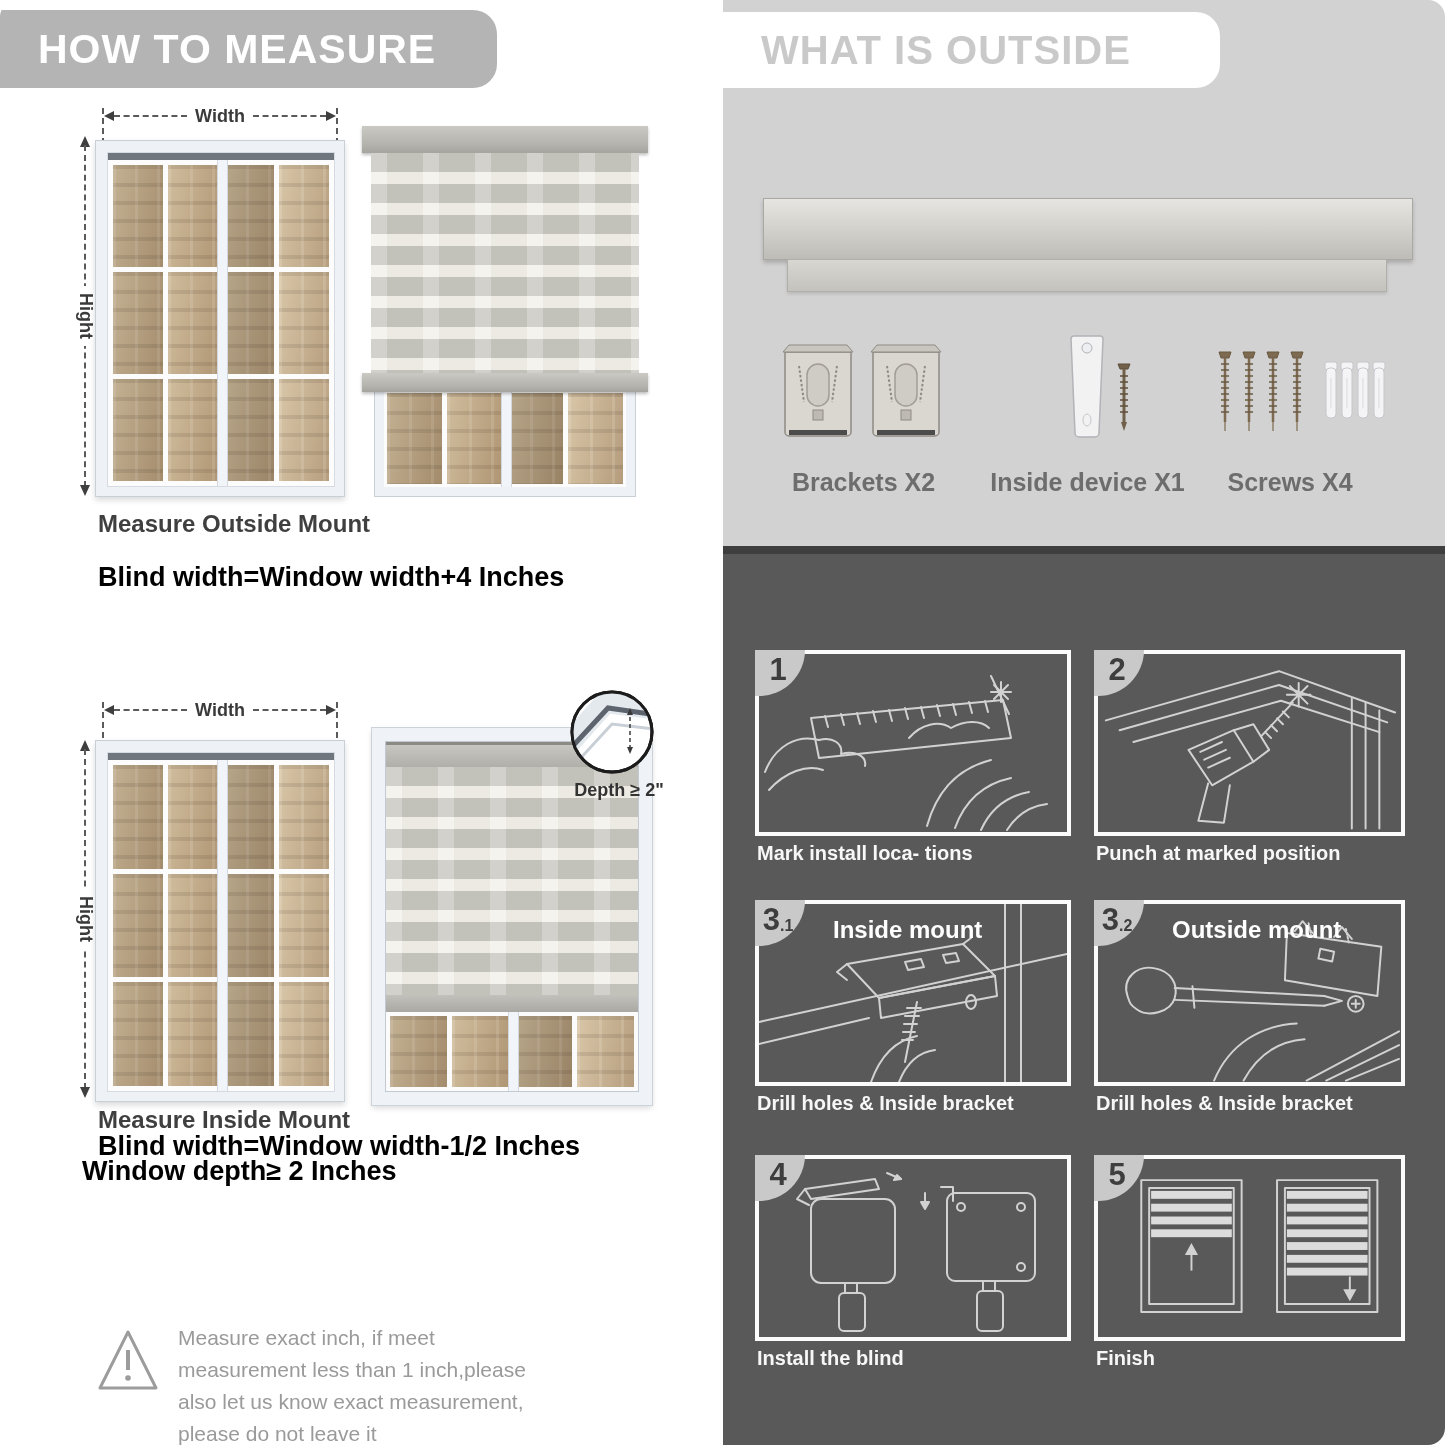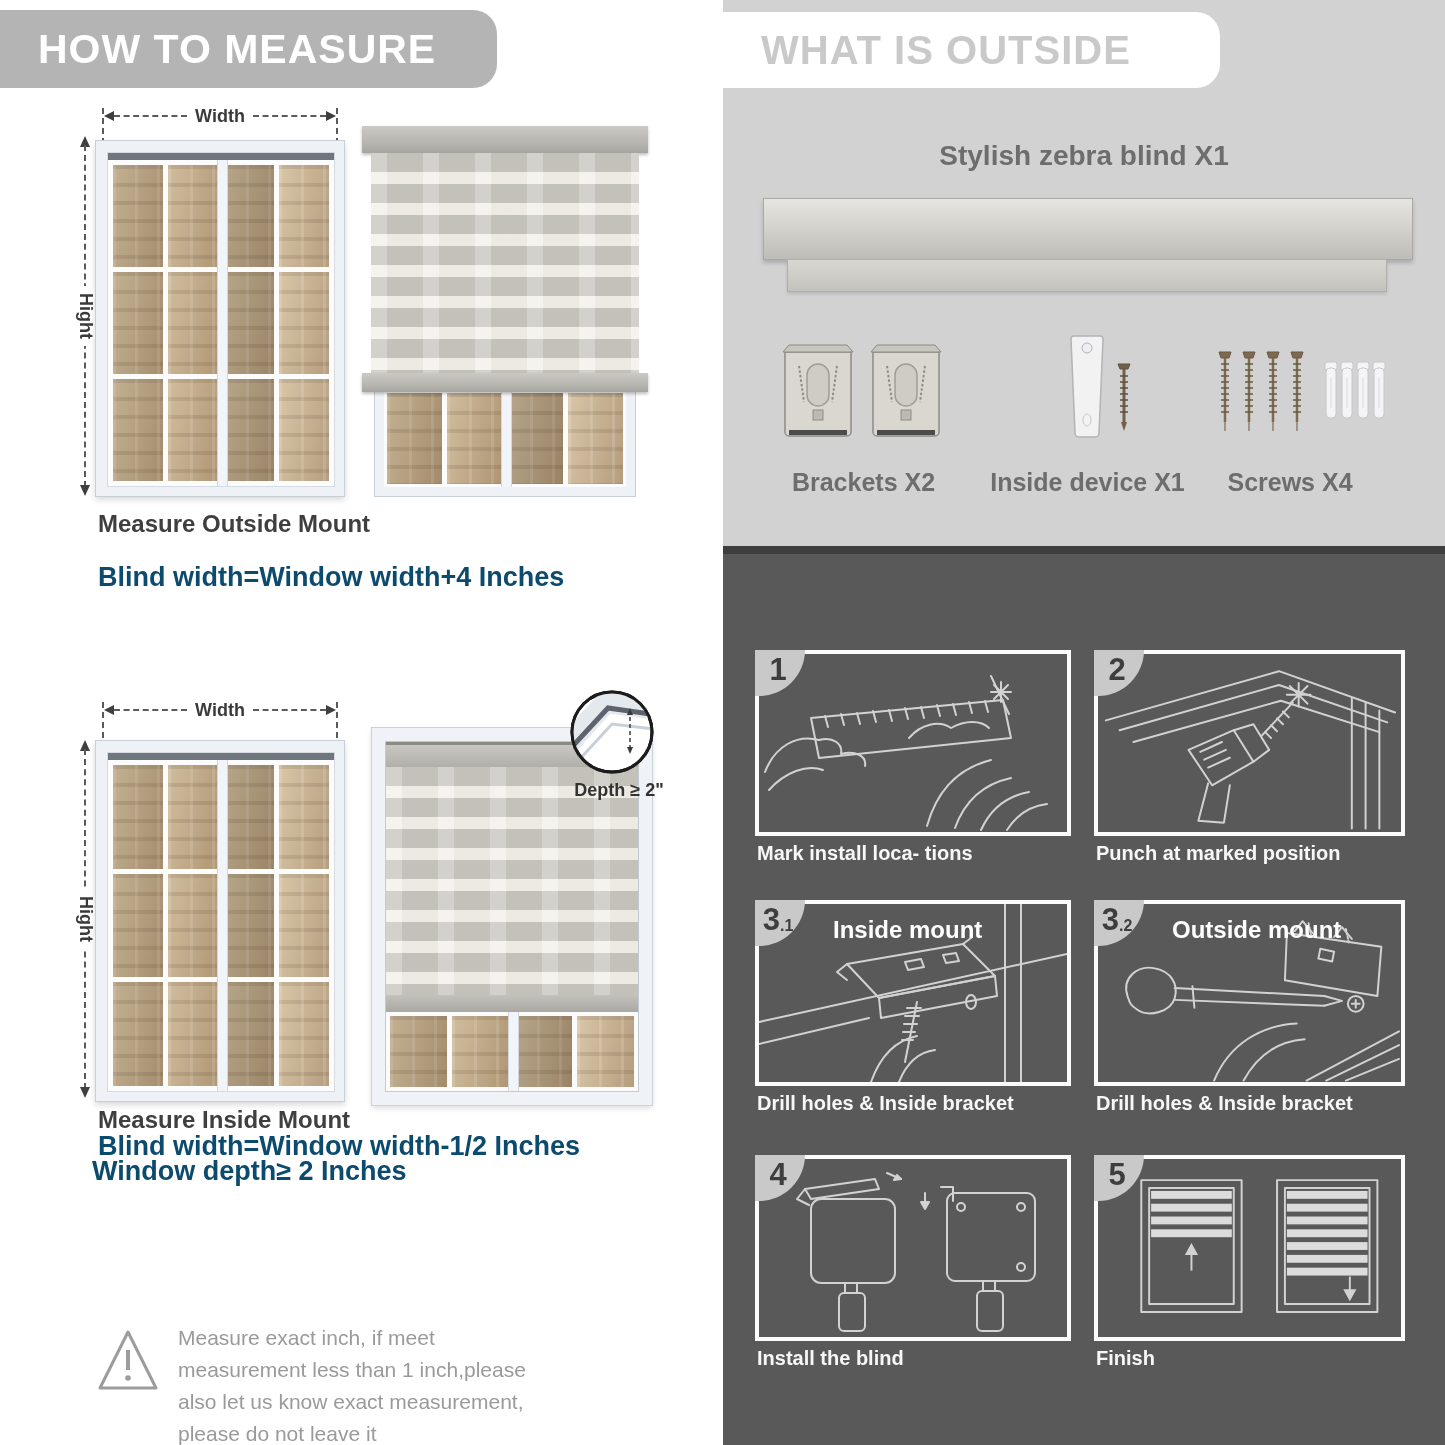--- a/index.html
+++ b/index.html
@@ -1,17 +1,17 @@
 <!DOCTYPE html>
 <html><head>
 <meta charset="utf-8">
 <style>
   html,body{margin:0;padding:0;background:#ffffff;}
   #stage{position:relative;width:1445px;height:1445px;background:#ffffff;overflow:hidden;
-         font-family:"Liberation Sans",sans-serif;}
+         font-family:"Liberation Sans",sans-serif;border-radius:17px;}
 
   
   .ribbon{position:absolute;box-sizing:border-box;display:flex;align-items:center;
           font-weight:bold;letter-spacing:1px;}
   .hdr-left{left:0;top:10px;width:497px;height:78px;background:#b4b4b4;color:#ffffff;
             border-radius:0 24px 24px 0;padding-left:38px;font-size:41px;}
   .hdr-right{left:0;top:12px;width:497px;height:76px;background:#ffffff;color:#c9c9c9;
              border-radius:0 24px 24px 0;padding-left:38px;font-size:40px;}
   .hdr-mount{left:0;top:10px;width:590px;height:74px;background:#ffffff;color:#3d3d3d;
              border-radius:0 20px 20px 0;padding-left:34px;font-size:39px;z-index:3;}
@@ -76,21 +76,21 @@
   .iwin .photo2{flex:1;display:grid;grid-template-columns:repeat(4,1fr);gap:5px;padding:4px;
                 position:relative;background:#fbfbfb;}
 
   
   .circle-detail{position:absolute;left:566px;top:688px;width:92px;height:88px;}
   .depth-label{position:absolute;left:553px;top:780px;width:132px;text-align:center;
                font-size:18px;font-weight:bold;color:#333;}
 
   
   .sec-title{position:absolute;font-size:24px;font-weight:bold;color:#3f3f3f;}
-  .sec-line{position:absolute;font-size:27px;font-weight:bold;color:#0c4a6e;}
+  .sec-line{position:absolute;font-size:27px;font-weight:bold;color:#000000;}
   .warn-text{position:absolute;left:178px;top:1322px;width:352px;font-size:21px;line-height:32px;color:#9a9a9a;}
 
   
   .col-right{position:absolute;left:723px;top:0;width:722px;height:1445px;}
   .inc-block{position:absolute;top:0;left:0;width:722px;height:546px;background:#d2d2d2;}
   .product-label{position:absolute;top:140px;left:0;width:722px;text-align:center;
                  font-size:28px;font-weight:bold;color:#6d6d6d;}
   .headrail-main{position:absolute;left:40px;top:198px;width:650px;height:62px;
                  background:linear-gradient(180deg,#e6e5e1 0%,#d4d3cd 45%,#bdbcb6 100%);
                  border:1px solid #a9a8a2;box-shadow:0 3px 4px rgba(0,0,0,.18);box-sizing:border-box;}
@@ -243,37 +243,36 @@
         <path d="M64,22 V64" stroke="#3a3a3a" stroke-width="1.5" stroke-dasharray="4,3" fill="none"></path>
         <path d="M64,20 l-3,7 h6 Z" fill="#3a3a3a"></path>
         <path d="M64,66 l-3,-7 h6 Z" fill="#3a3a3a"></path>
       </g>
       <circle cx="46" cy="44" r="40" fill="none" stroke="#1c1c1c" stroke-width="3"></circle>
     </svg>
   </div>
   <div class="depth-label">Depth ≥ 2"</div>
 
   <div class="sec-title" style="left:98px;top:1106px;">Measure Inside Mount</div>
-  <div class="sec-line" style="left:92px;top:1156px;">Window depth≥ 2 Inches</div>
+  <div class="sec-line" style="left:82px;top:1156px;">Window depth≥ 2 Inches</div>
   <div class="sec-line" style="left:98px;top:1131px;">Blind width=Window width-1/2 Inches</div>
 
   <svg style="position:absolute;left:96px;top:1326px;" width="64" height="70" viewBox="0 0 64 70">
     <path d="M32,6 L60,62 H4 Z" fill="none" stroke="#9c9c9c" stroke-width="3" stroke-linejoin="round"></path>
     <line x1="32" y1="24" x2="32" y2="44" stroke="#9c9c9c" stroke-width="4"></line>
     <circle cx="32" cy="52" r="2.8" fill="#9c9c9c"></circle>
   </svg>
   <div class="warn-text">Measure exact inch, if meet measurement less than 1 inch,please also let us know exact measurement, please do not leave it</div>
 
   <div class="col-right">
 
     <div class="inc-block">
       <div class="ribbon hdr-right">
         <span>WHAT IS OUTSIDE</span>
       </div>
-      <div class="product-label">Stylish zebra blind X1</div>
 
       <div class="headrail-main"></div>
       <div class="headrail-step"></div>
 
       <svg class="hw" style="left:58px;top:340px;" width="165" height="108" viewBox="0 0 165 108">
         <g>
           <g>
             <path d="M4,12 h66 v80 a4,4 0 0 1 -4,4 h-58 a4,4 0 0 1 -4,-4 Z" fill="#dad7d1" stroke="#8f8b84" stroke-width="1.5"></path>
             <path d="M2,12 l6,-7 h58 l6,7 Z" fill="#c9c6c0" stroke="#8f8b84" stroke-width="1"></path>
             <rect x="26" y="24" width="22" height="42" rx="11" fill="#cfccc6" stroke="#a19d96" stroke-width="1.5"></rect>

